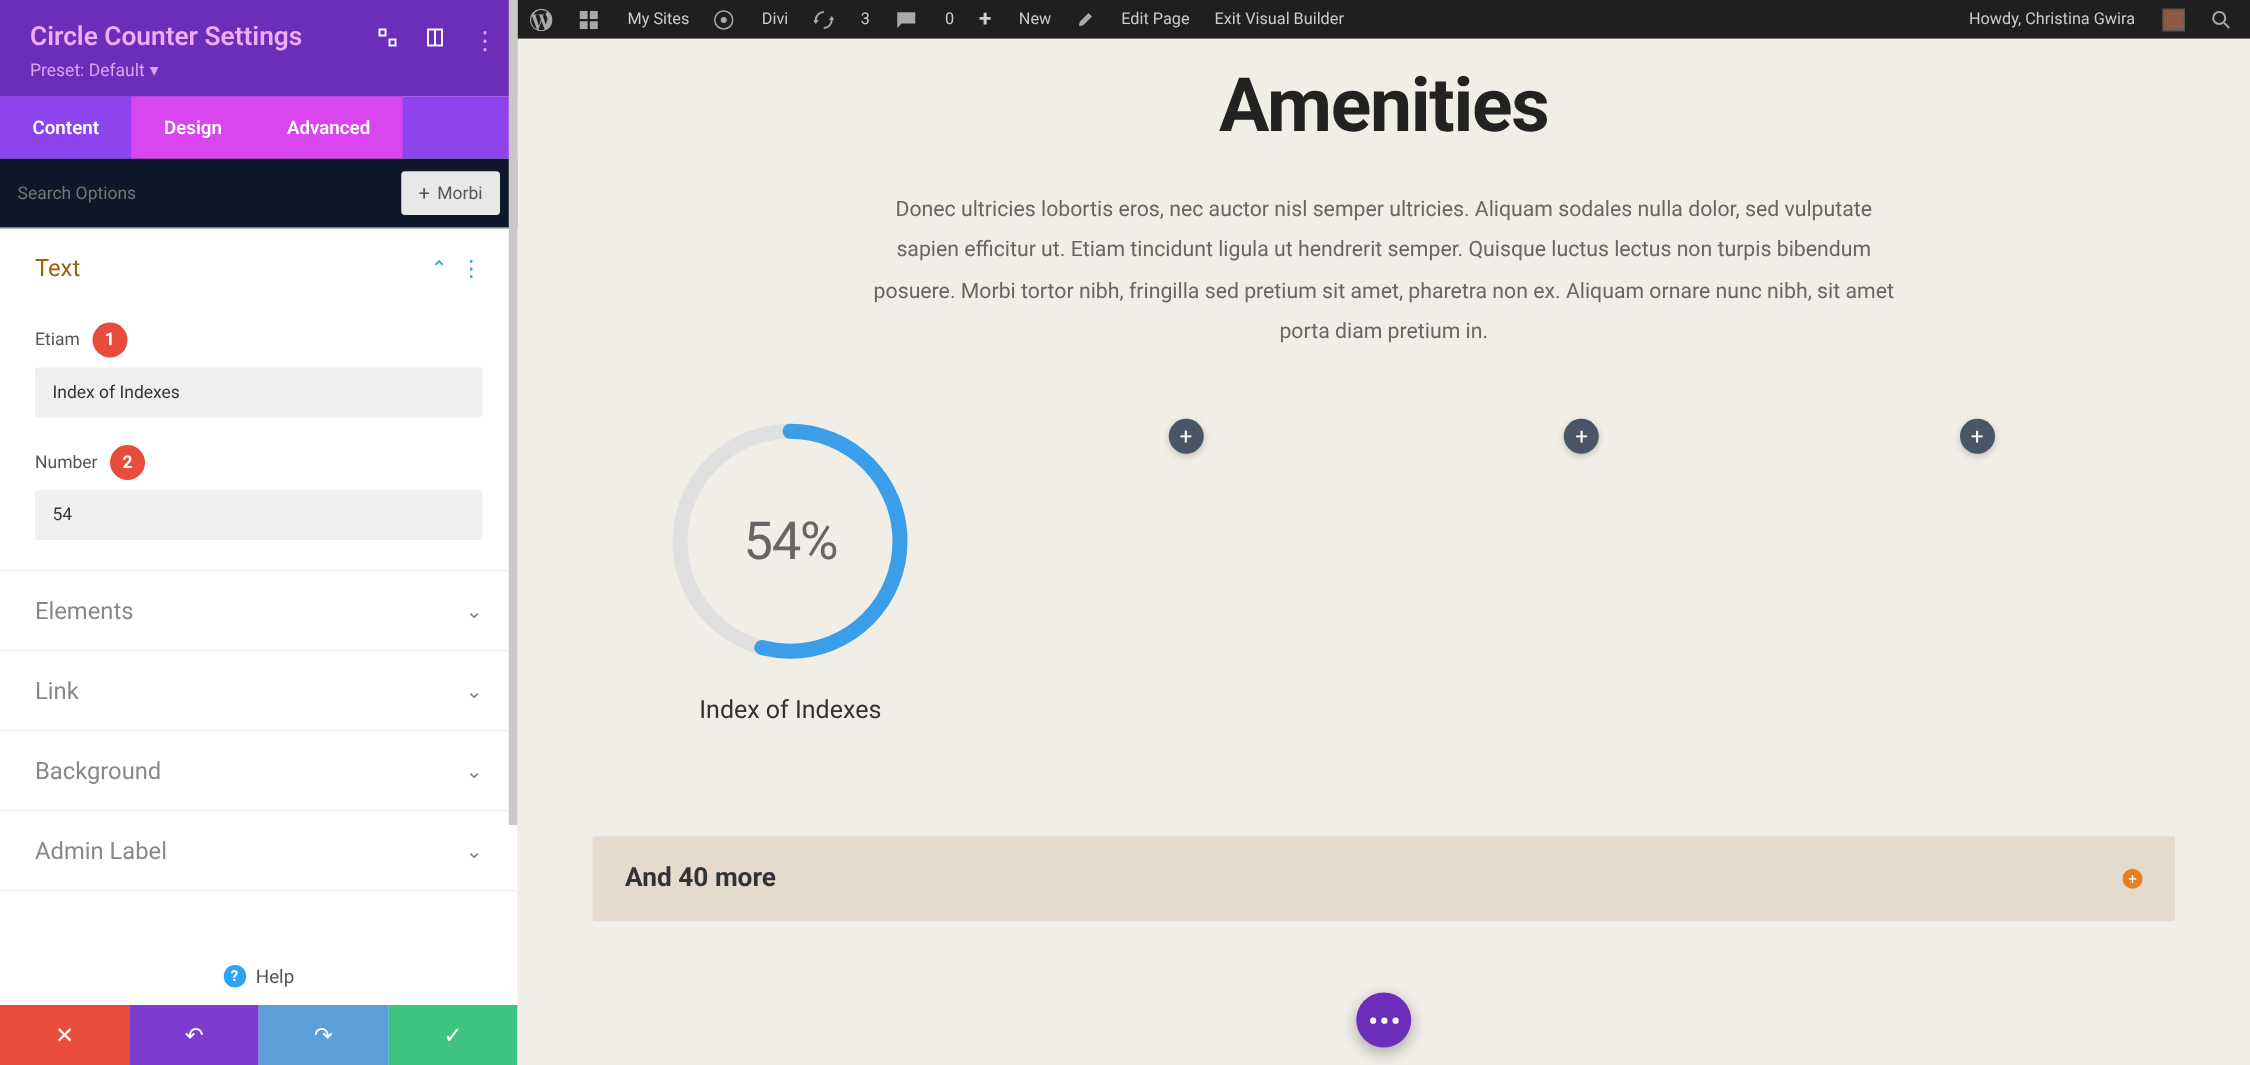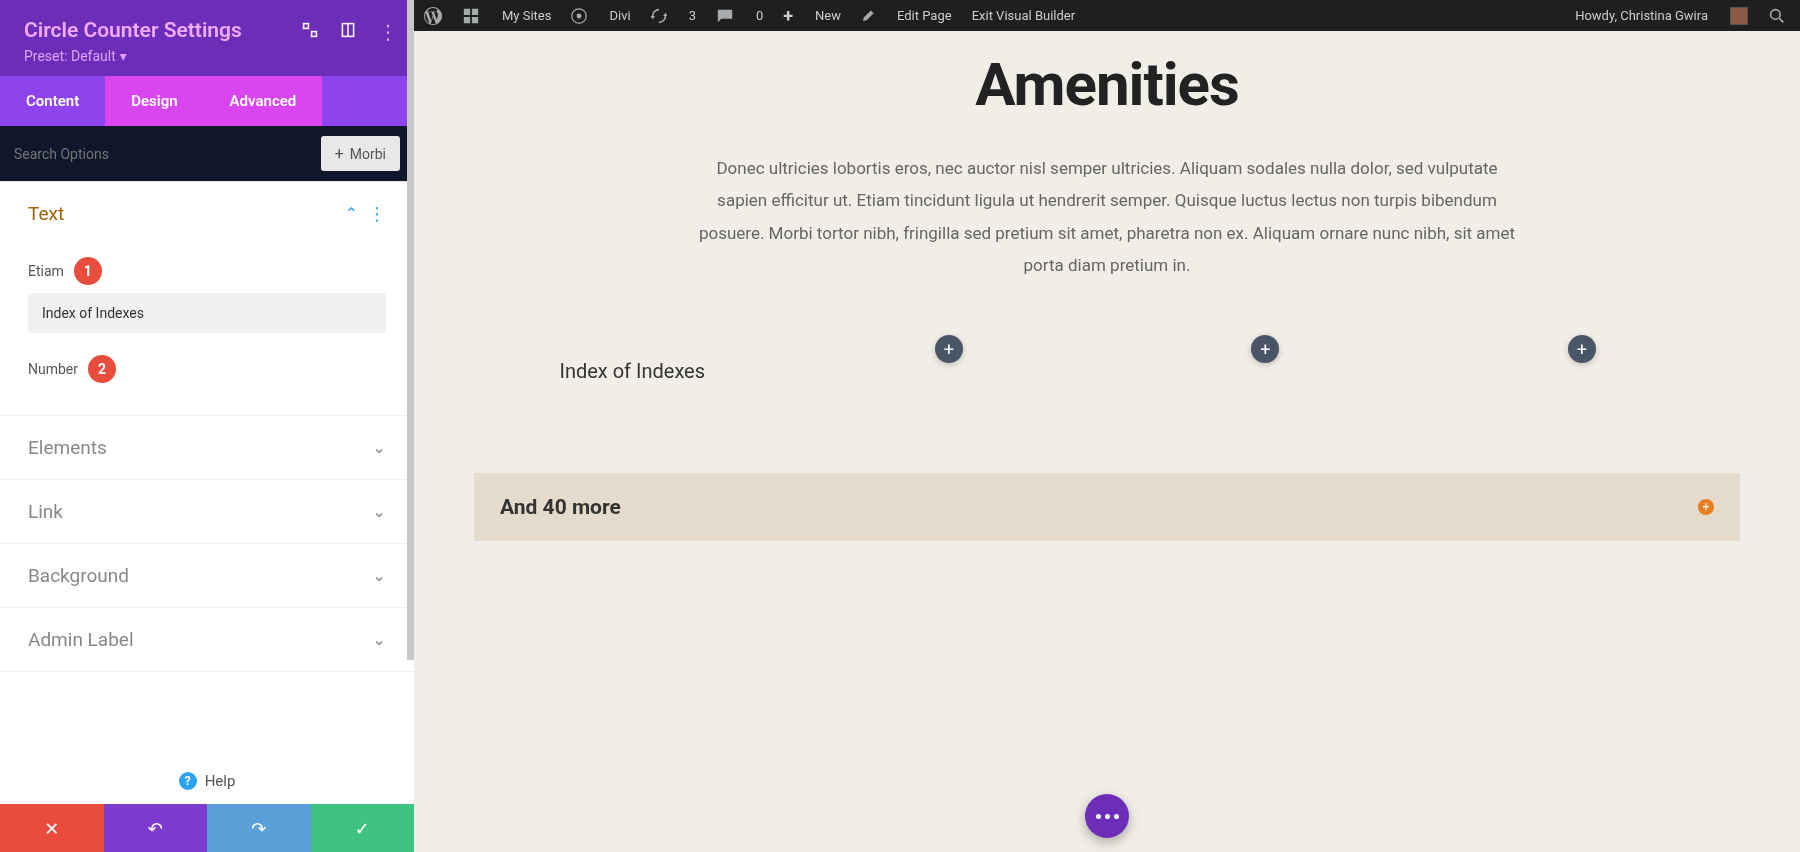--- a/index.html
+++ b/index.html
@@ -185,20 +185,21 @@
       <div class="section-content">
         <div class="field-label">
             <span>Etiam</span>
             <span class="badge">1</span>
           </div>
         <input class="field-input" type="text" value="Index of Indexes" style="">
         <div class="field-label" style="margin-top:22px">
             <span>Number</span>
             <span class="badge">2</span>
           </div>
+        <input class="field-input" type="text" value="54" style="">
       </div>
     </div>
     <div class="section">
         <div class="section-header">
           <span class="title">Elements</span>
           <span class="chev">⌄</span>
         </div>
       </div>
     <div class="section">
         <div class="section-header">
@@ -230,20 +231,27 @@
     <div class="fbtn save">✓</div>
   </div>
   <div class="sidebar-scroll"></div>
 </div>
 
 <div class="preview">
   <h1>Amenities</h1>
   <p class="para">Donec ultricies lobortis eros, nec auctor nisl semper ultricies. Aliquam sodales nulla dolor, sed vulputate sapien efficitur ut. Etiam tincidunt ligula ut hendrerit semper. Quisque luctus lectus non turpis bibendum posuere. Morbi tortor nibh, fringilla sed pretium sit amet, pharetra non ex. Aliquam ornare nunc nibh, sit amet porta diam pretium in.</p>
   <div class="cols">
     <div class="col">
+      <div class="circle-wrap">
+        <svg width="196" height="196" viewBox="0 0 196 196">
+          <circle cx="98" cy="98" r="88" fill="none" stroke="#e0e0e0" stroke-width="12"></circle>
+          <circle cx="98" cy="98" r="88" fill="none" stroke="#3a9fe8" stroke-width="12" stroke-dasharray="553" stroke-dashoffset="254" stroke-linecap="round"></circle>
+        </svg>
+        <div class="pct">54%</div>
+      </div>
       <div class="circle-title">Index of Indexes</div>
     </div>
     <div class="col">
         <div class="add-btn">+</div>
       </div>
     <div class="col">
         <div class="add-btn">+</div>
       </div>
     <div class="col">
         <div class="add-btn">+</div>

